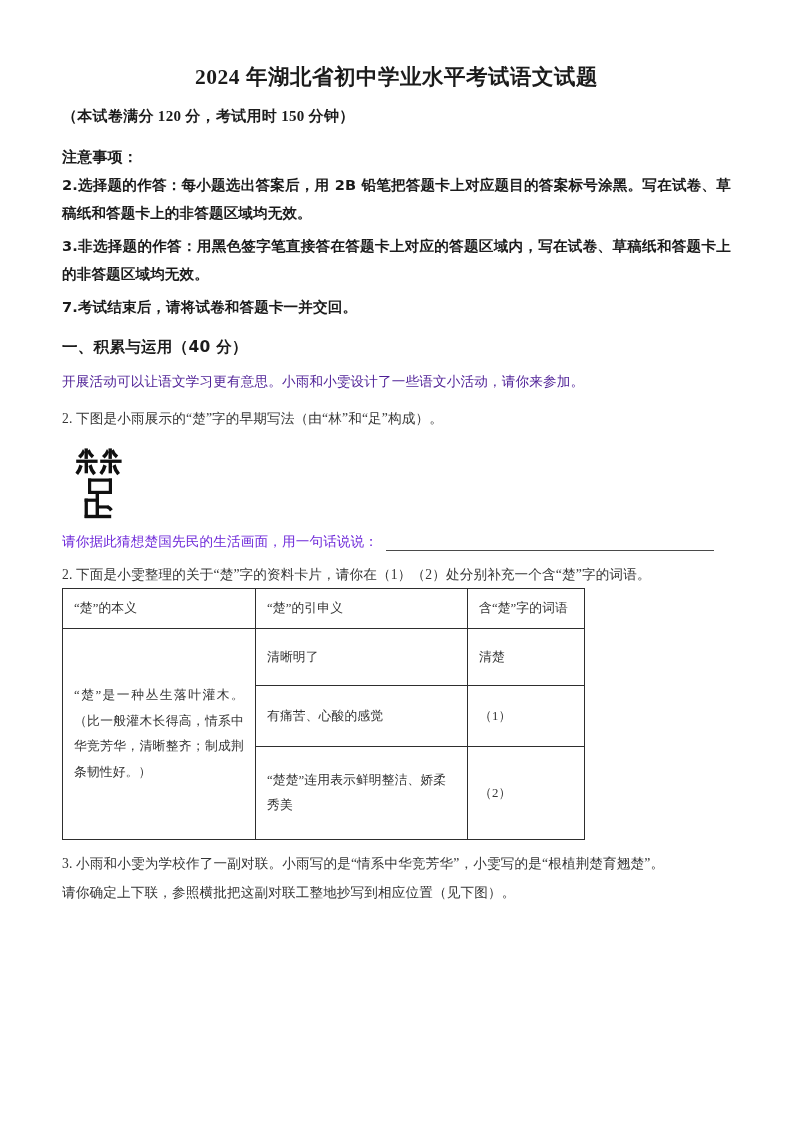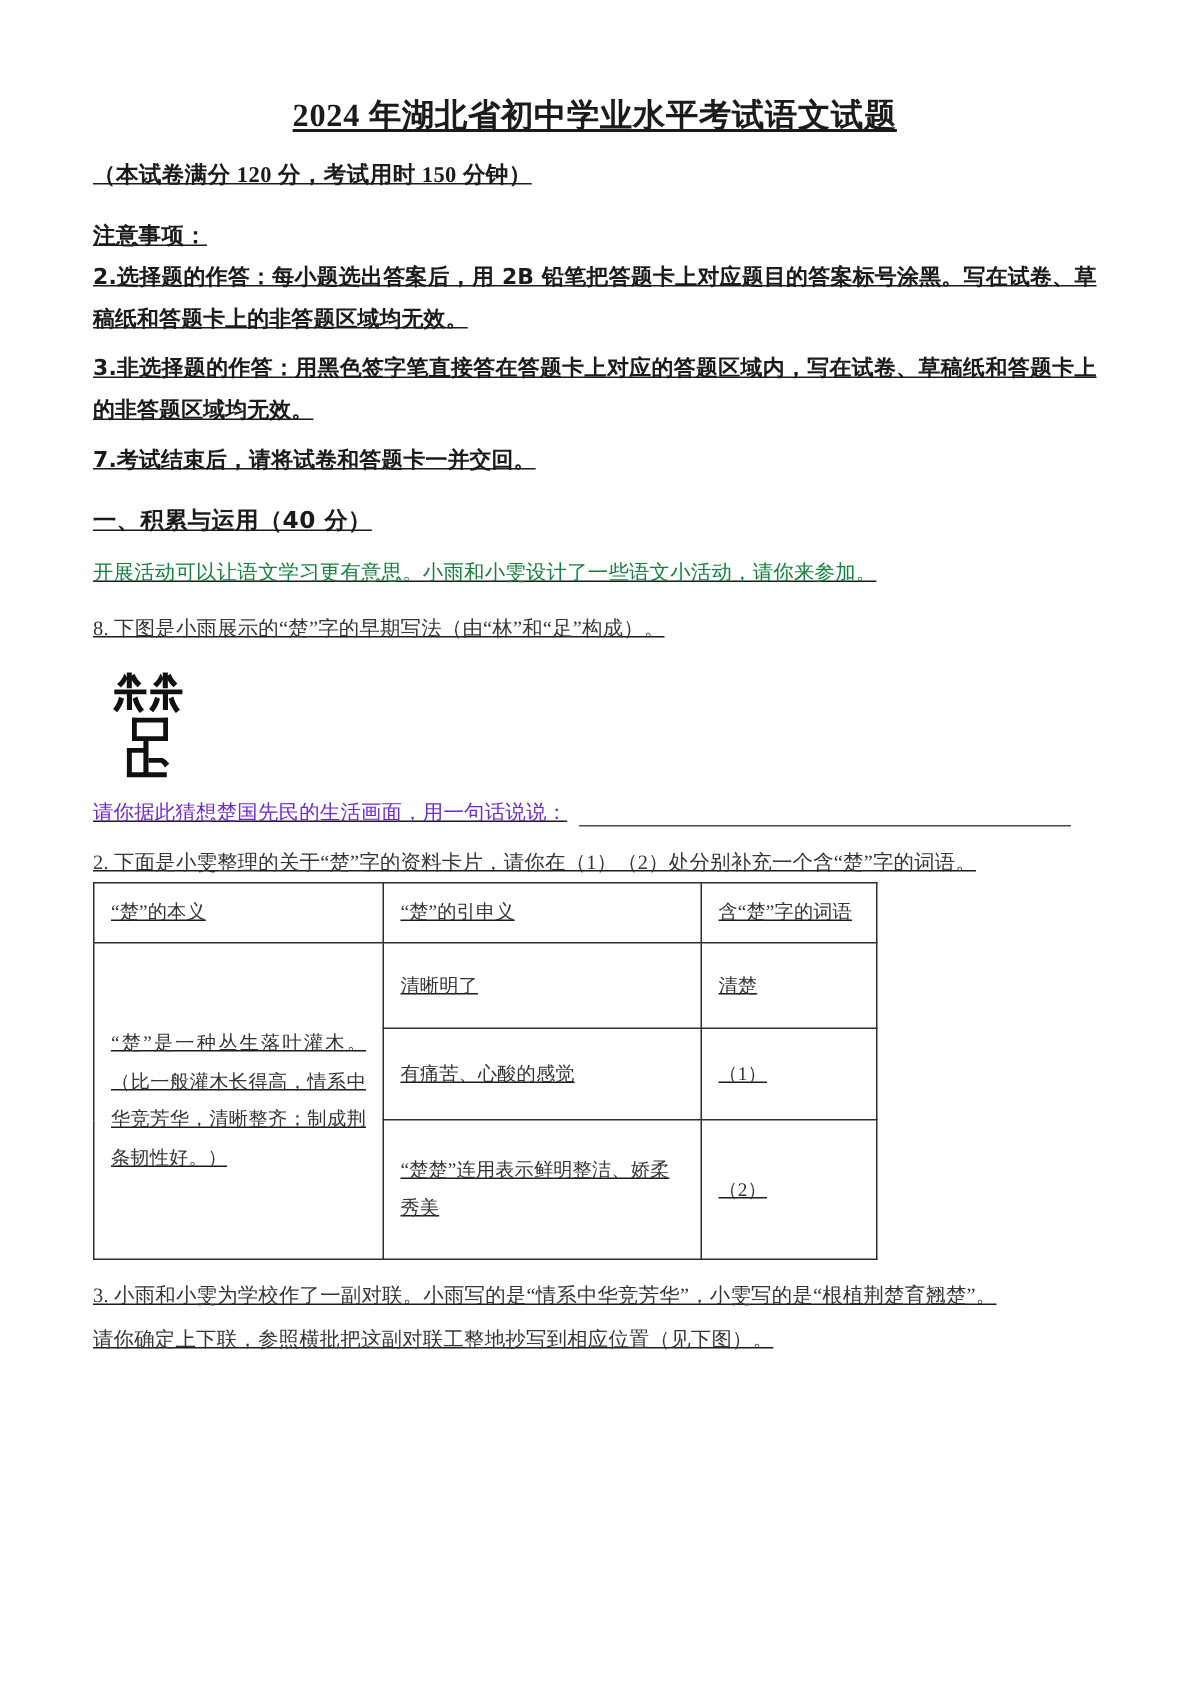--- a/index.html
+++ b/index.html
@@ -16,21 +16,20 @@
     color: #1b1b1b;
     overflow: hidden;
   }
   .page {
     position: absolute;
     left: 0; top: 0;
     width: 793px;
     height: 1122px;
     box-sizing: border-box;
     padding: 0 62px;
-    text-decoration: underline;
   }
 
   
   .doc-title {
     text-align: center;
     font-size: 21.5px;
     font-weight: bold;
     letter-spacing: 0.5px;
     margin: 0;
     padding-top: 64px;
@@ -77,21 +76,21 @@
     letter-spacing: 0.3px;
     font-family: "DejaVu Sans", "Liberation Sans", sans-serif;
   }
 
   
   .body-line {
     font-size: 13.6px;
     line-height: 2.0;
     margin: 0;
     padding-top: 8px;
-    color: #15803d;
+    color: #4c1d95;
     text-align: justify;
     text-justify: inter-ideograph;
     letter-spacing: 0.15px;
   }
   .q-line {
     font-size: 13.6px;
     line-height: 2.0;
     margin: 0;
     padding-top: 10px;
     color: #353535;
@@ -171,21 +170,21 @@
   <p class="notice-item">2.选择题的作答：每小题选出答案后，用 2B 铅笔把答题卡上对应题目的答案标号涂黑。写在试卷、草稿纸和答题卡上的非答题区域均无效。</p>
 
   <p class="notice-item">3.非选择题的作答：用黑色签字笔直接答在答题卡上对应的答题区域内，写在试卷、草稿纸和答题卡上的非答题区域均无效。</p>
 
   <p class="notice-item">7.考试结束后，请将试卷和答题卡一并交回。</p>
 
   <p class="section-head">一、积累与运用（40 分）</p>
 
   <p class="body-line">开展活动可以让语文学习更有意思。小雨和小雯设计了一些语文小活动，请你来参加。</p>
 
-  <p class="q-line">8. 下图是小雨展示的“楚”字的早期写法（由“林”和“足”构成）。</p>
+  <p class="q-line">2. 下图是小雨展示的“楚”字的早期写法（由“林”和“足”构成）。</p>
 
   <div class="glyph-wrap">
     <svg width="62" height="78" viewBox="0 0 62 78">
       <g fill="#101010">
 
         <path d="M13 4 q-2 5 -5 7 l2.6 2.4 q3-2.6 4.4-6.2 z"></path>
         <path d="M14.5 3.4 h3.4 v10.5 h-3.4 z"></path>
         <path d="M19.6 4.2 q1.6 4 4.6 6.4 l-2.4 2.6 q-3.4-2.8-5-7 z"></path>
         <path d="M6.2 14.6 h21.4 v3.3 h-21.4 z"></path>
         <path d="M14.6 15.5 h3.4 v12.8 h-3.4 z"></path>

